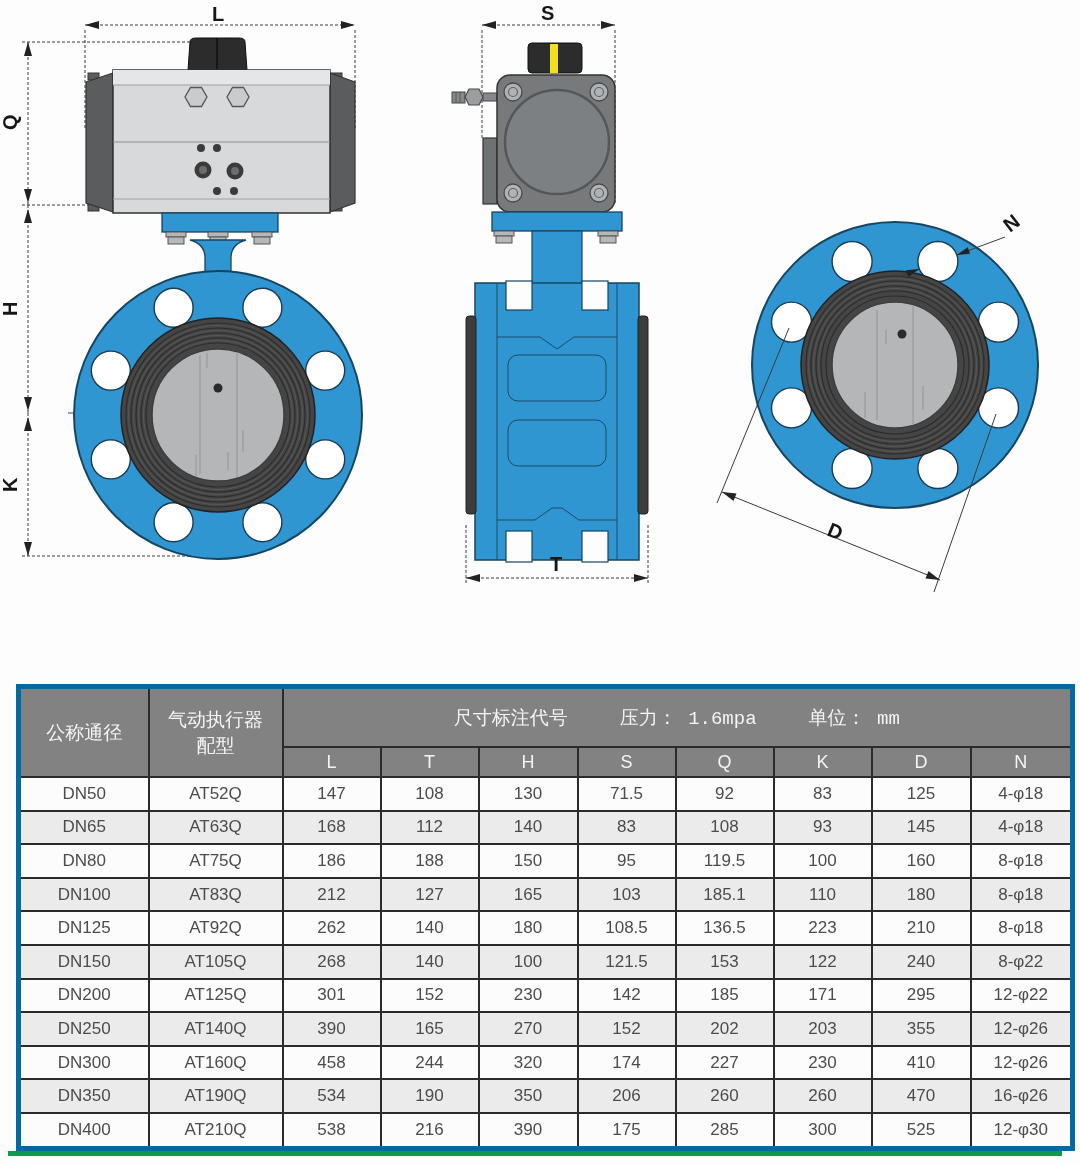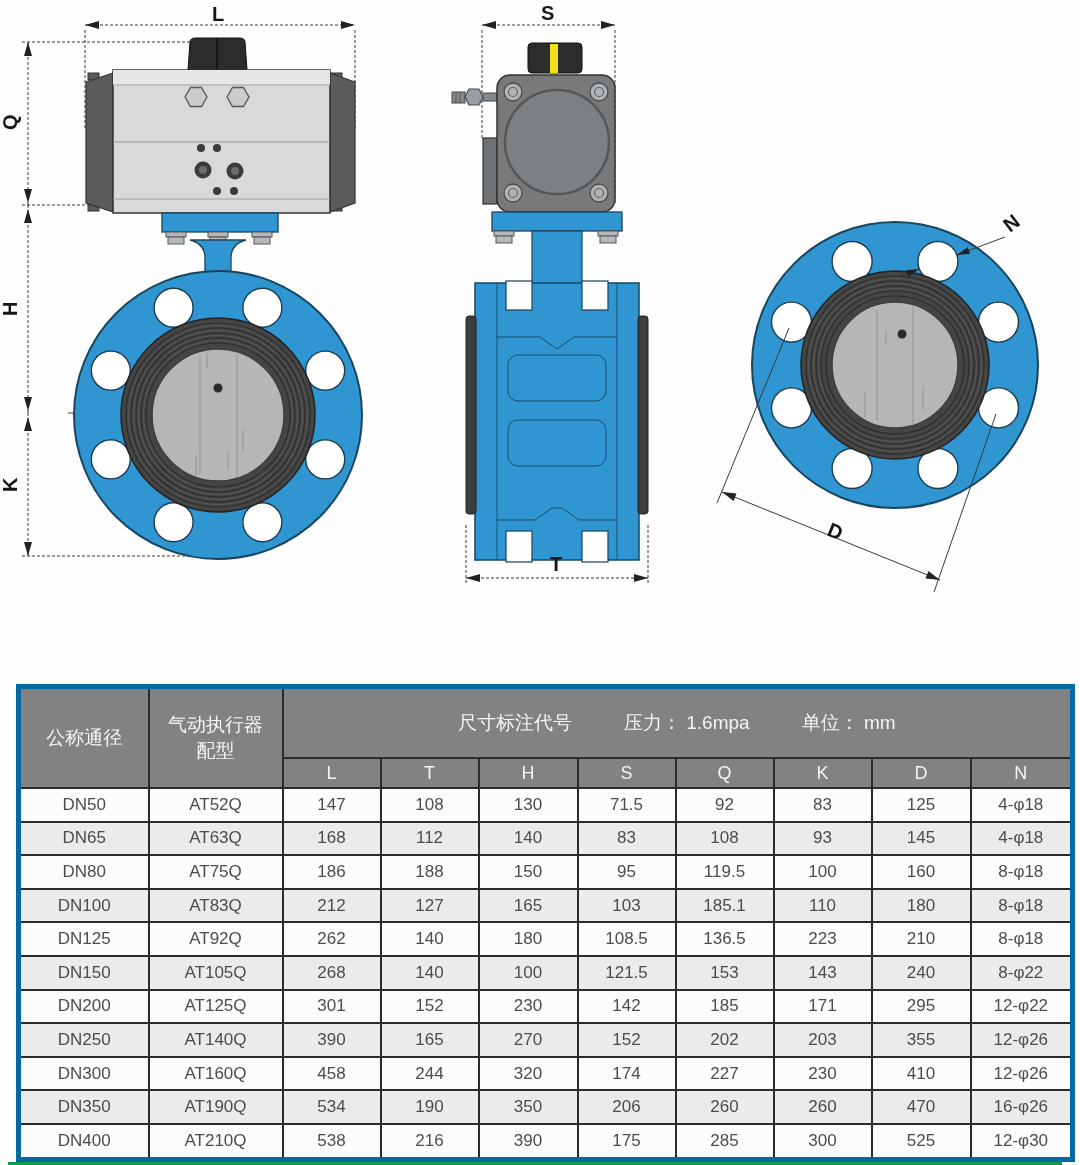--- a/index.html
+++ b/index.html
@@ -8,21 +8,21 @@
   .drawing-wrap{width:1080px;height:684px;}
   svg text.dim{font-family:"Liberation Sans","DejaVu Sans",sans-serif;font-size:20px;font-weight:600;fill:#161616;}
   
   .spec-table{border-collapse:collapse;table-layout:fixed;width:1054px;margin-left:16px;
               border:5px solid #0369a1;}
   .spec-table th,.spec-table td{border:2px solid #2b2b2b;text-align:center;vertical-align:middle;
               padding:0;overflow:hidden;white-space:nowrap;}
   .spec-table thead th{background:#828282;color:#f4f4f4;font-weight:normal;}
   .th-cn{font-size:19px;line-height:26px;}
   .th-letter{font-size:18px;height:28px;}
-  .merged-head{display:flex;justify-content:center;align-items:center;gap:52px;font-size:19px;height:68px;}
+  .merged-head{display:flex;justify-content:center;align-items:center;gap:52px;font-size:19px;height:57px;font-family:Liberation Mono, monospace;}
   .spec-table tbody td{height:31.6px;font-size:17px;color:#4c4c4c;background:#fcfcfc;}
   .spec-table tbody tr:nth-child(even) td{background:#ebebeb;}
   .green-bar{width:1054px;height:5px;margin-left:8px;background:#0a9a4a;}
 </style>
 </head>
 <body>
 
 <div class="page">
 
   <div class="drawing-wrap">
@@ -364,21 +364,21 @@
           <td>8-φ18</td>
         </tr>
         <tr>
           <td>DN150</td>
           <td>AT105Q</td>
           <td>268</td>
           <td>140</td>
           <td>100</td>
           <td>121.5</td>
           <td>153</td>
-          <td>143</td>
+          <td>122</td>
           <td>240</td>
           <td>8-φ22</td>
         </tr>
         <tr>
           <td>DN200</td>
           <td>AT125Q</td>
           <td>301</td>
           <td>152</td>
           <td>230</td>
           <td>142</td>

